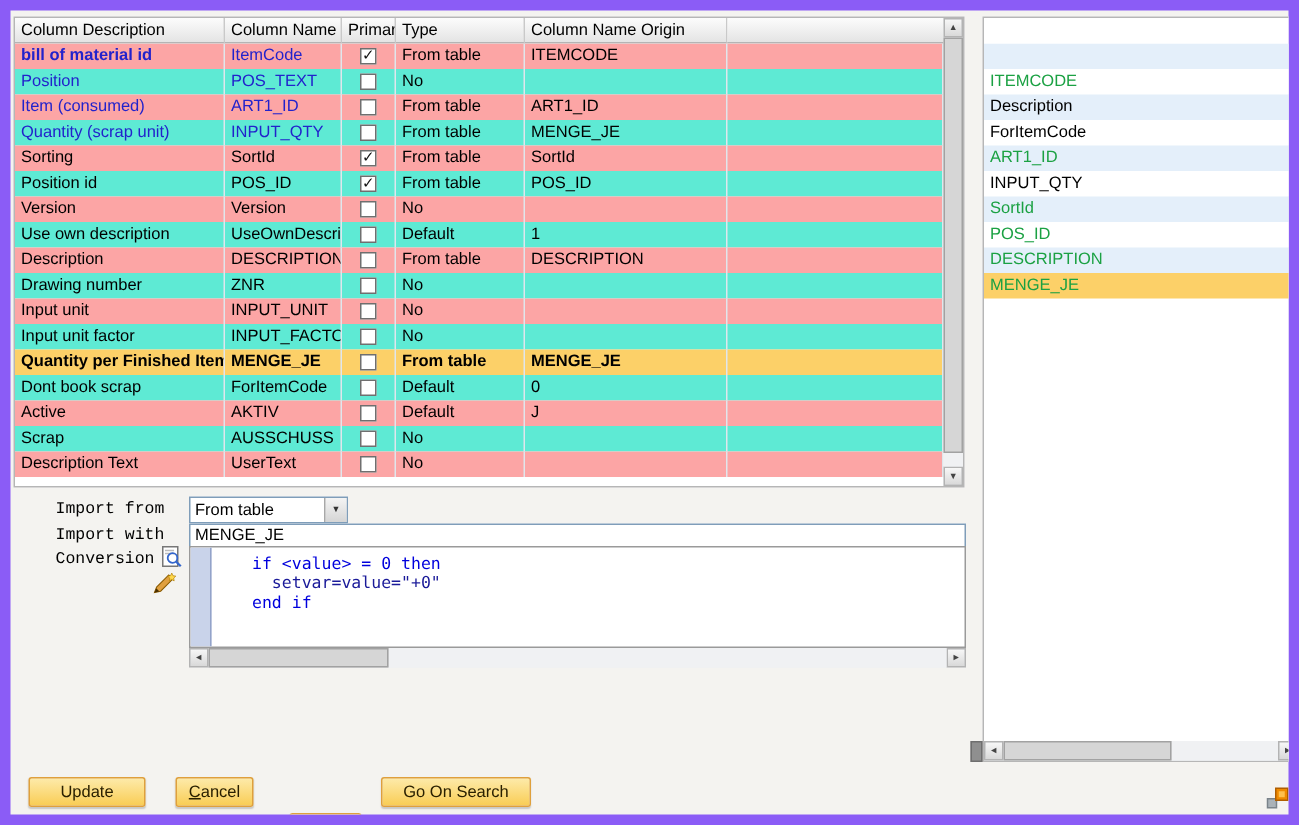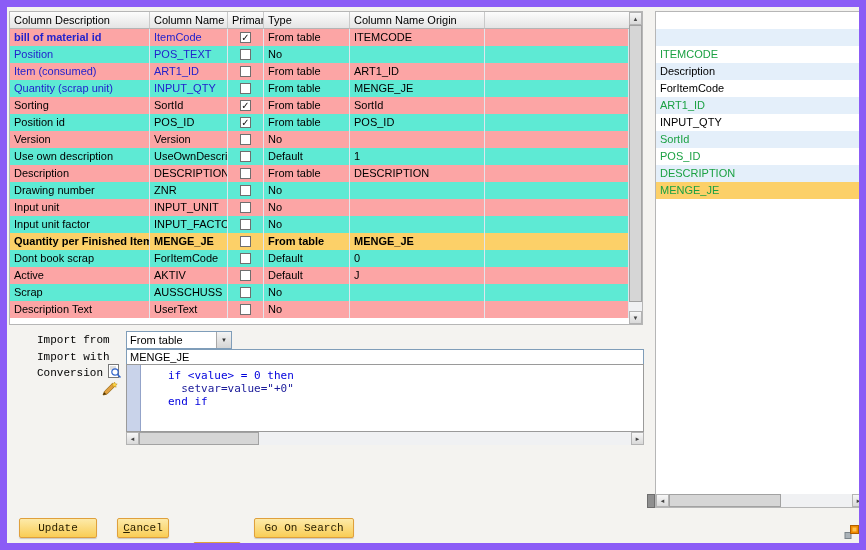--- a/index.html
+++ b/index.html
@@ -88,21 +88,21 @@
     flex:1;padding:4px 0 0 27px;font-family:"DejaVu Sans Mono",monospace;
     font-size:11px;line-height:13px;white-space:pre;overflow:hidden;
   }
   .cl.kw{color:#0000dd;}
   .cl.stmt{color:#1a1a99;}
   .code-hscroll{position:absolute;left:119px;top:425px;width:518px;}
   .code-hscroll .hthumb{width:120px;}
   
   .footer{position:absolute;left:12px;top:511px;display:flex;}
   .gold{
-    height:20px;box-sizing:border-box;font-family:Liberation Mono, monospace;font-size:11px;color:#2a2000;
+    height:20px;box-sizing:border-box;font-family:Liberation Sans, sans-serif;font-size:11px;color:#2a2000;
     background:linear-gradient(#fdeaa9,#f9cd55);border:1px solid #dfa03c;border-radius:2px;
     box-shadow:0 1px 1px rgba(0,0,0,0.18);padding:0 4px;cursor:pointer;white-space:nowrap;
   }
   .gold.b0{width:78px;margin-right:20px;}
   .gold.b1{width:52px;margin-right:24px;}
   .gold.b2{width:48px;margin-right:13px;margin-top:24px;}
   .gold.b3{width:100px;}
   .resize-icon{position:absolute;left:837px;top:517px;width:16px;height:16px;cursor:pointer;}
 </style>
 </head>

